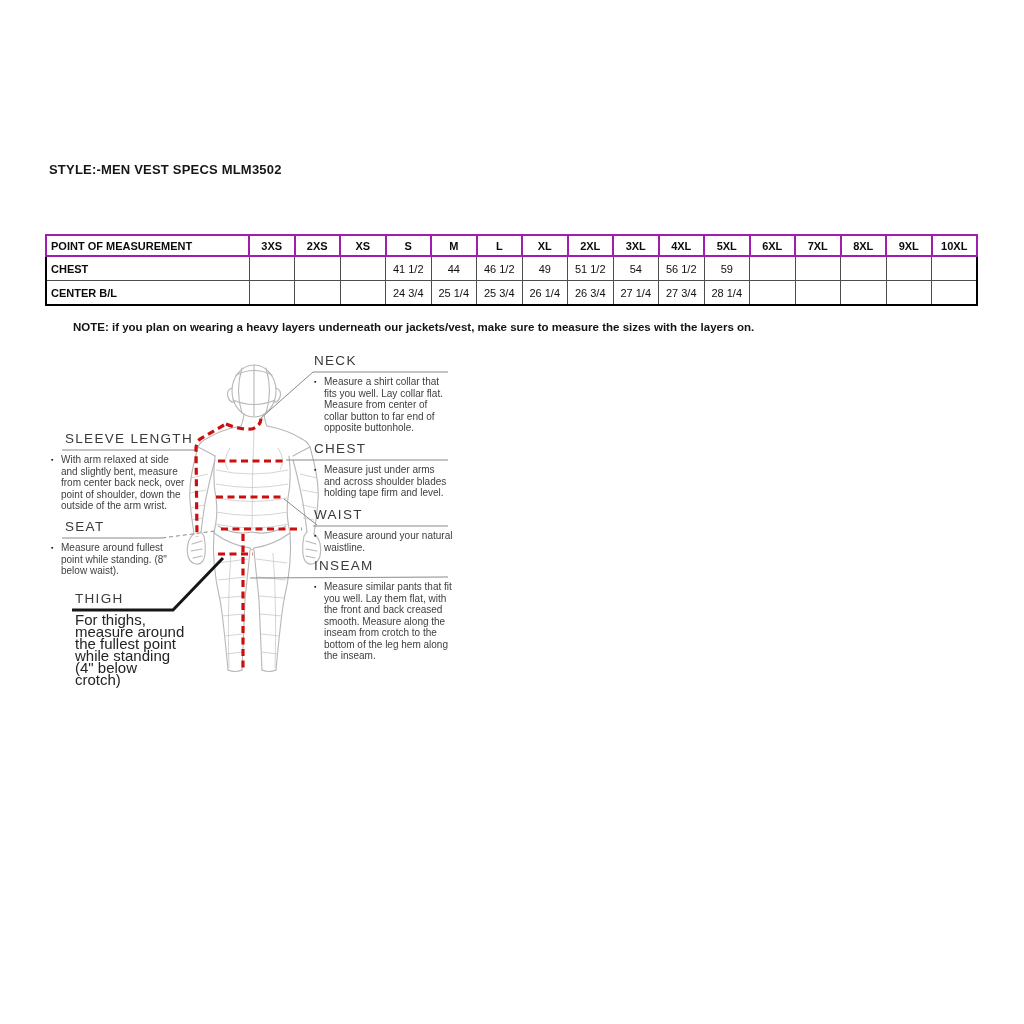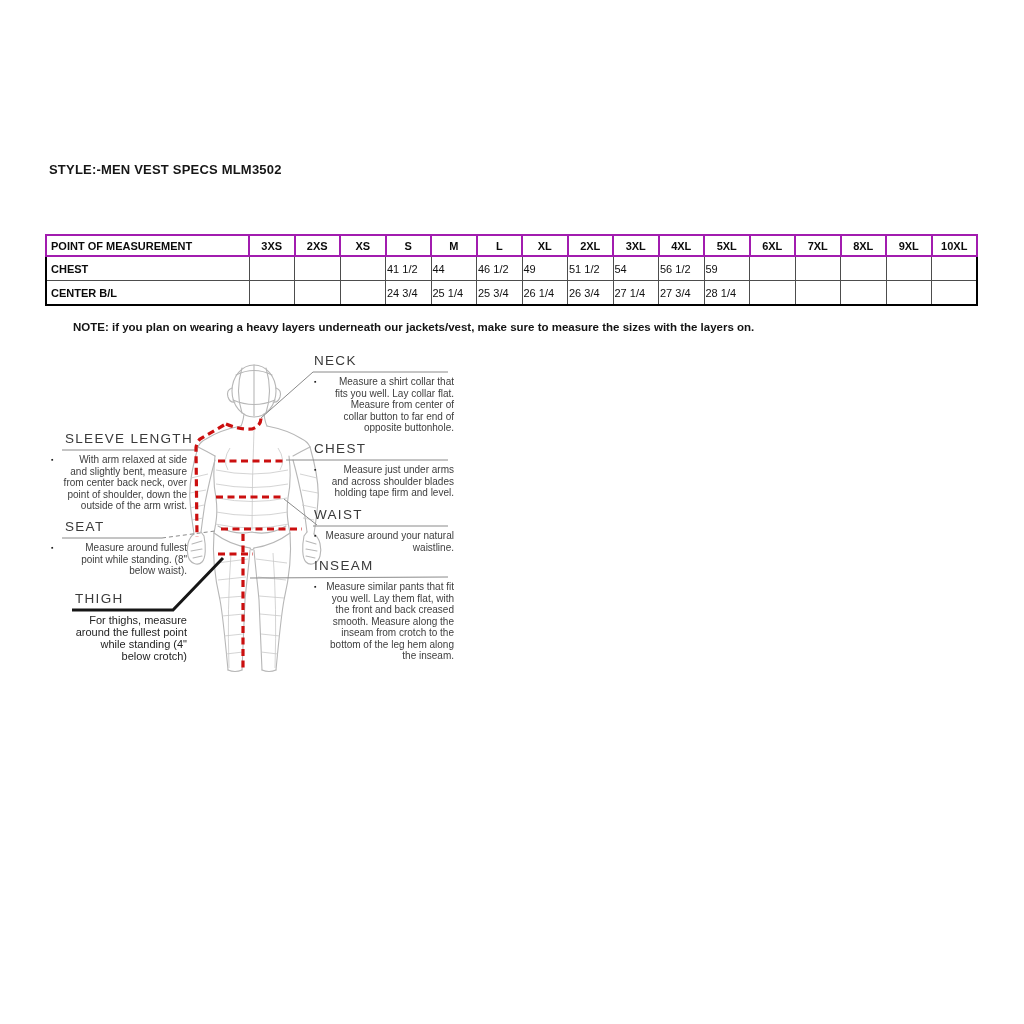--- a/index.html
+++ b/index.html
@@ -17,55 +17,55 @@
     border-collapse:collapse;table-layout:fixed;
     border:2px solid #000;
   }
   #size-table thead th{
     border:2px solid #a21caf;font-size:11px;font-weight:bold;
     height:19px;text-align:center;padding:0 1px;color:#0b0b0b;
   }
   #size-table thead th.label-col{text-align:left;padding-left:4px;}
   #size-table tbody td{
     border:1px solid #4d4d4d;font-size:11px;height:23px;
-    padding:0 1px;color:#101010;
+    text-align:center;padding:0 1px;color:#101010;
   }
   #size-table tbody td.row-label{
     text-align:left;font-weight:bold;padding-left:4px;color:#0b0b0b;
   }
   #doc-note{
     position:absolute;left:49px;top:321px;font-size:11.5px;font-weight:bold;
     color:#141414;white-space:nowrap;padding-left:24px;
   }
   
   #diagram{position:absolute;left:40px;top:348px;width:460px;height:350px;}
   #figure-svg{position:absolute;left:0;top:0;}
   .sec{position:absolute;}
   .sec-title{
     font-size:13.5px;letter-spacing:1.3px;color:#3a3a3a;height:23px;
     white-space:nowrap;
   }
   .sec-body{display:flex;align-items:flex-start;}
   .bullet{
     font-size:7px;line-height:11.5px;width:10px;flex:0 0 10px;color:#222;
   }
-  .sec-text{font-size:10px;line-height:11.5px;color:#3e3e3e;text-align:right;}
+  .sec-text{font-size:10px;line-height:11.5px;color:#3e3e3e;}
   .right-col{left:274px;width:140px;}
   .left-col{left:11px;width:136px;}
   #sec-neck{top:5px;}
   #sec-chest{top:93px;}
   #sec-waist{top:159px;}
   #sec-inseam{top:210px;}
   #sec-sleeve-length{top:83px;}
   #sec-seat{top:171px;}
   #sec-thigh{top:243px;}
   .left-col .sec-title{margin-left:14px;}
   #sec-thigh .sec-title{margin-left:24px;}
   #sec-thigh .sec-body{margin-left:24px;}
-  #sec-thigh .sec-text{color:#242424;font-size:11px;line-height:12px;}
+  #sec-thigh .sec-text{color:#242424;font-size:15px;line-height:12px;}
 </style>
 </head>
 <body>
 
 <div id="canvas">
 
   <div id="doc-title">STYLE:-MEN VEST SPECS MLM3502</div>
 
   <table id="size-table">
       <colgroup>

